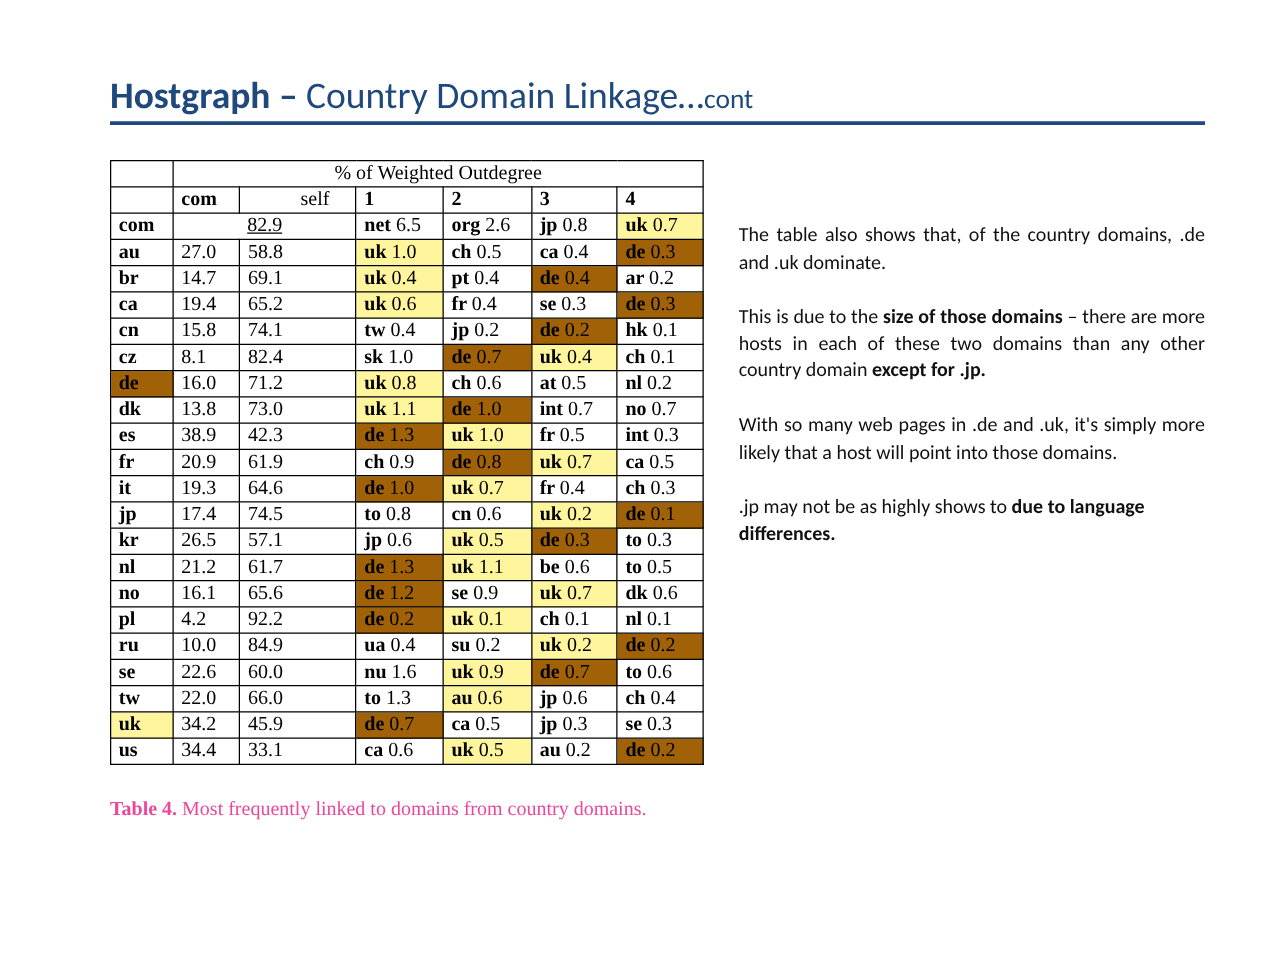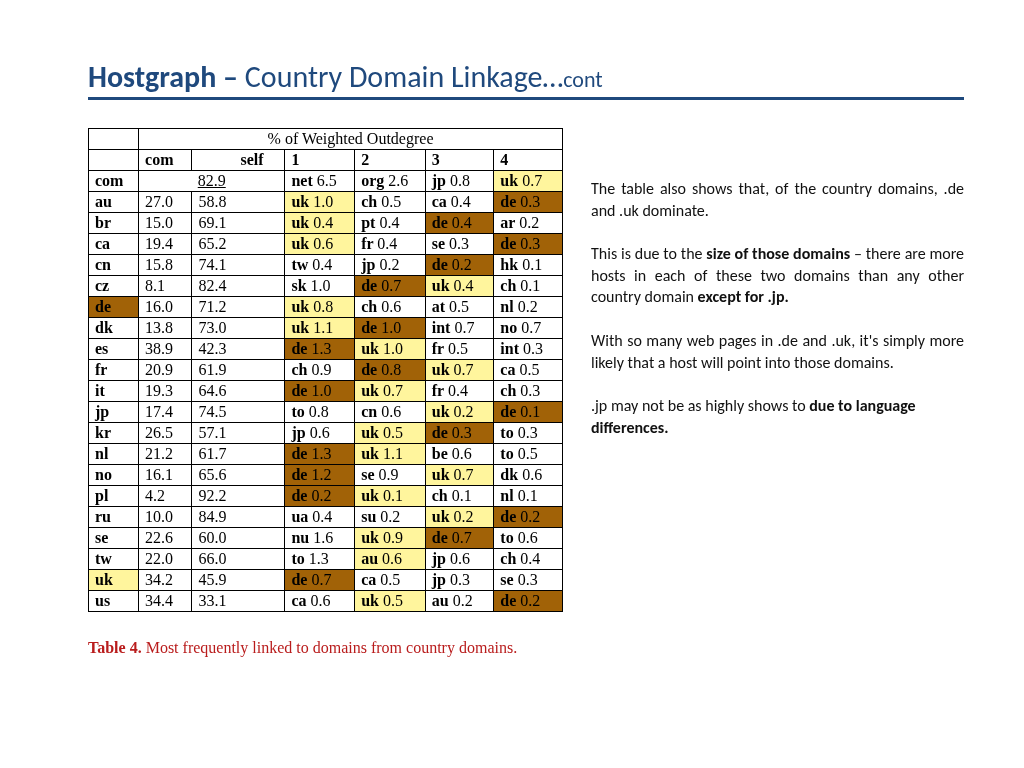--- a/index.html
+++ b/index.html
@@ -66,21 +66,21 @@
   .col-rank { width: 66px; }
   td .lbl { font-weight: 700; }
   td .val { font-weight: normal; }
   .hl-y { background: #fff59d; }
   .hl-b { background: #a16207; }
   .caption {
     font-family: "Times New Roman", Times, serif;
     font-size: 16px;
     margin-top: 26px;
     line-height: 1.3;
-    color: #b91c1c;
+    color: #ec4899;
   }
   .caption .b { font-weight: 700; }
 </style>
 </head>
 <body>
 
 <div class="slide">
 
   <div class="title">
     <span class="bold">Hostgraph – </span><span>Country Domain Linkage…</span><span class="cont">cont</span>
@@ -91,21 +91,21 @@
       <div class="table-wrap">
         <table>
           <thead>
             <tr>
               <th class="col-cc"></th>
               <th class="top-hdr" colspan="6">% of Weighted Outdegree</th>
             </tr>
             <tr id="hdr-row">
                 <th class="col-cc" style="font-weight: 700;"></th>
                 <th class="col-com" style="font-weight: 700;">com</th>
-                <th class="col-self" style="font-weight: 700; padding-left: 48px;">self</th>
+                <th class="col-self" style="font-weight: 400; padding-left: 48px;">self</th>
                 <th class="col-rank" style="font-weight: 700;">1</th>
                 <th class="col-rank" style="font-weight: 700;">2</th>
                 <th class="col-rank" style="font-weight: 700;">3</th>
                 <th class="col-rank" style="font-weight: 700;">4</th>
               </tr>
           </thead>
           <tbody id="tbody">
               <tr>
                 <td class="col-cc" style="font-weight: 700;">com</td>
                 <td colspan="2" style="text-align: center; text-decoration: underline;">82.9</td>
@@ -118,21 +118,21 @@
                 <td class="col-cc" style="font-weight: 700;">au</td>
                 <td>27.0</td>
                 <td>58.8</td>
                 <td class="hl-y"><span class="lbl">uk </span><span class="val">1.0</span></td>
                 <td><span class="lbl">ch </span><span class="val">0.5</span></td>
                 <td><span class="lbl">ca </span><span class="val">0.4</span></td>
                 <td class="hl-b"><span class="lbl">de </span><span class="val">0.3</span></td>
               </tr>
               <tr>
                 <td class="col-cc" style="font-weight: 700;">br</td>
-                <td>15.0</td>
+                <td>14.7</td>
                 <td>69.1</td>
                 <td class="hl-y"><span class="lbl">uk </span><span class="val">0.4</span></td>
                 <td><span class="lbl">pt </span><span class="val">0.4</span></td>
                 <td class="hl-b"><span class="lbl">de </span><span class="val">0.4</span></td>
                 <td><span class="lbl">ar </span><span class="val">0.2</span></td>
               </tr>
               <tr>
                 <td class="col-cc" style="font-weight: 700;">ca</td>
                 <td>19.4</td>
                 <td>65.2</td>

